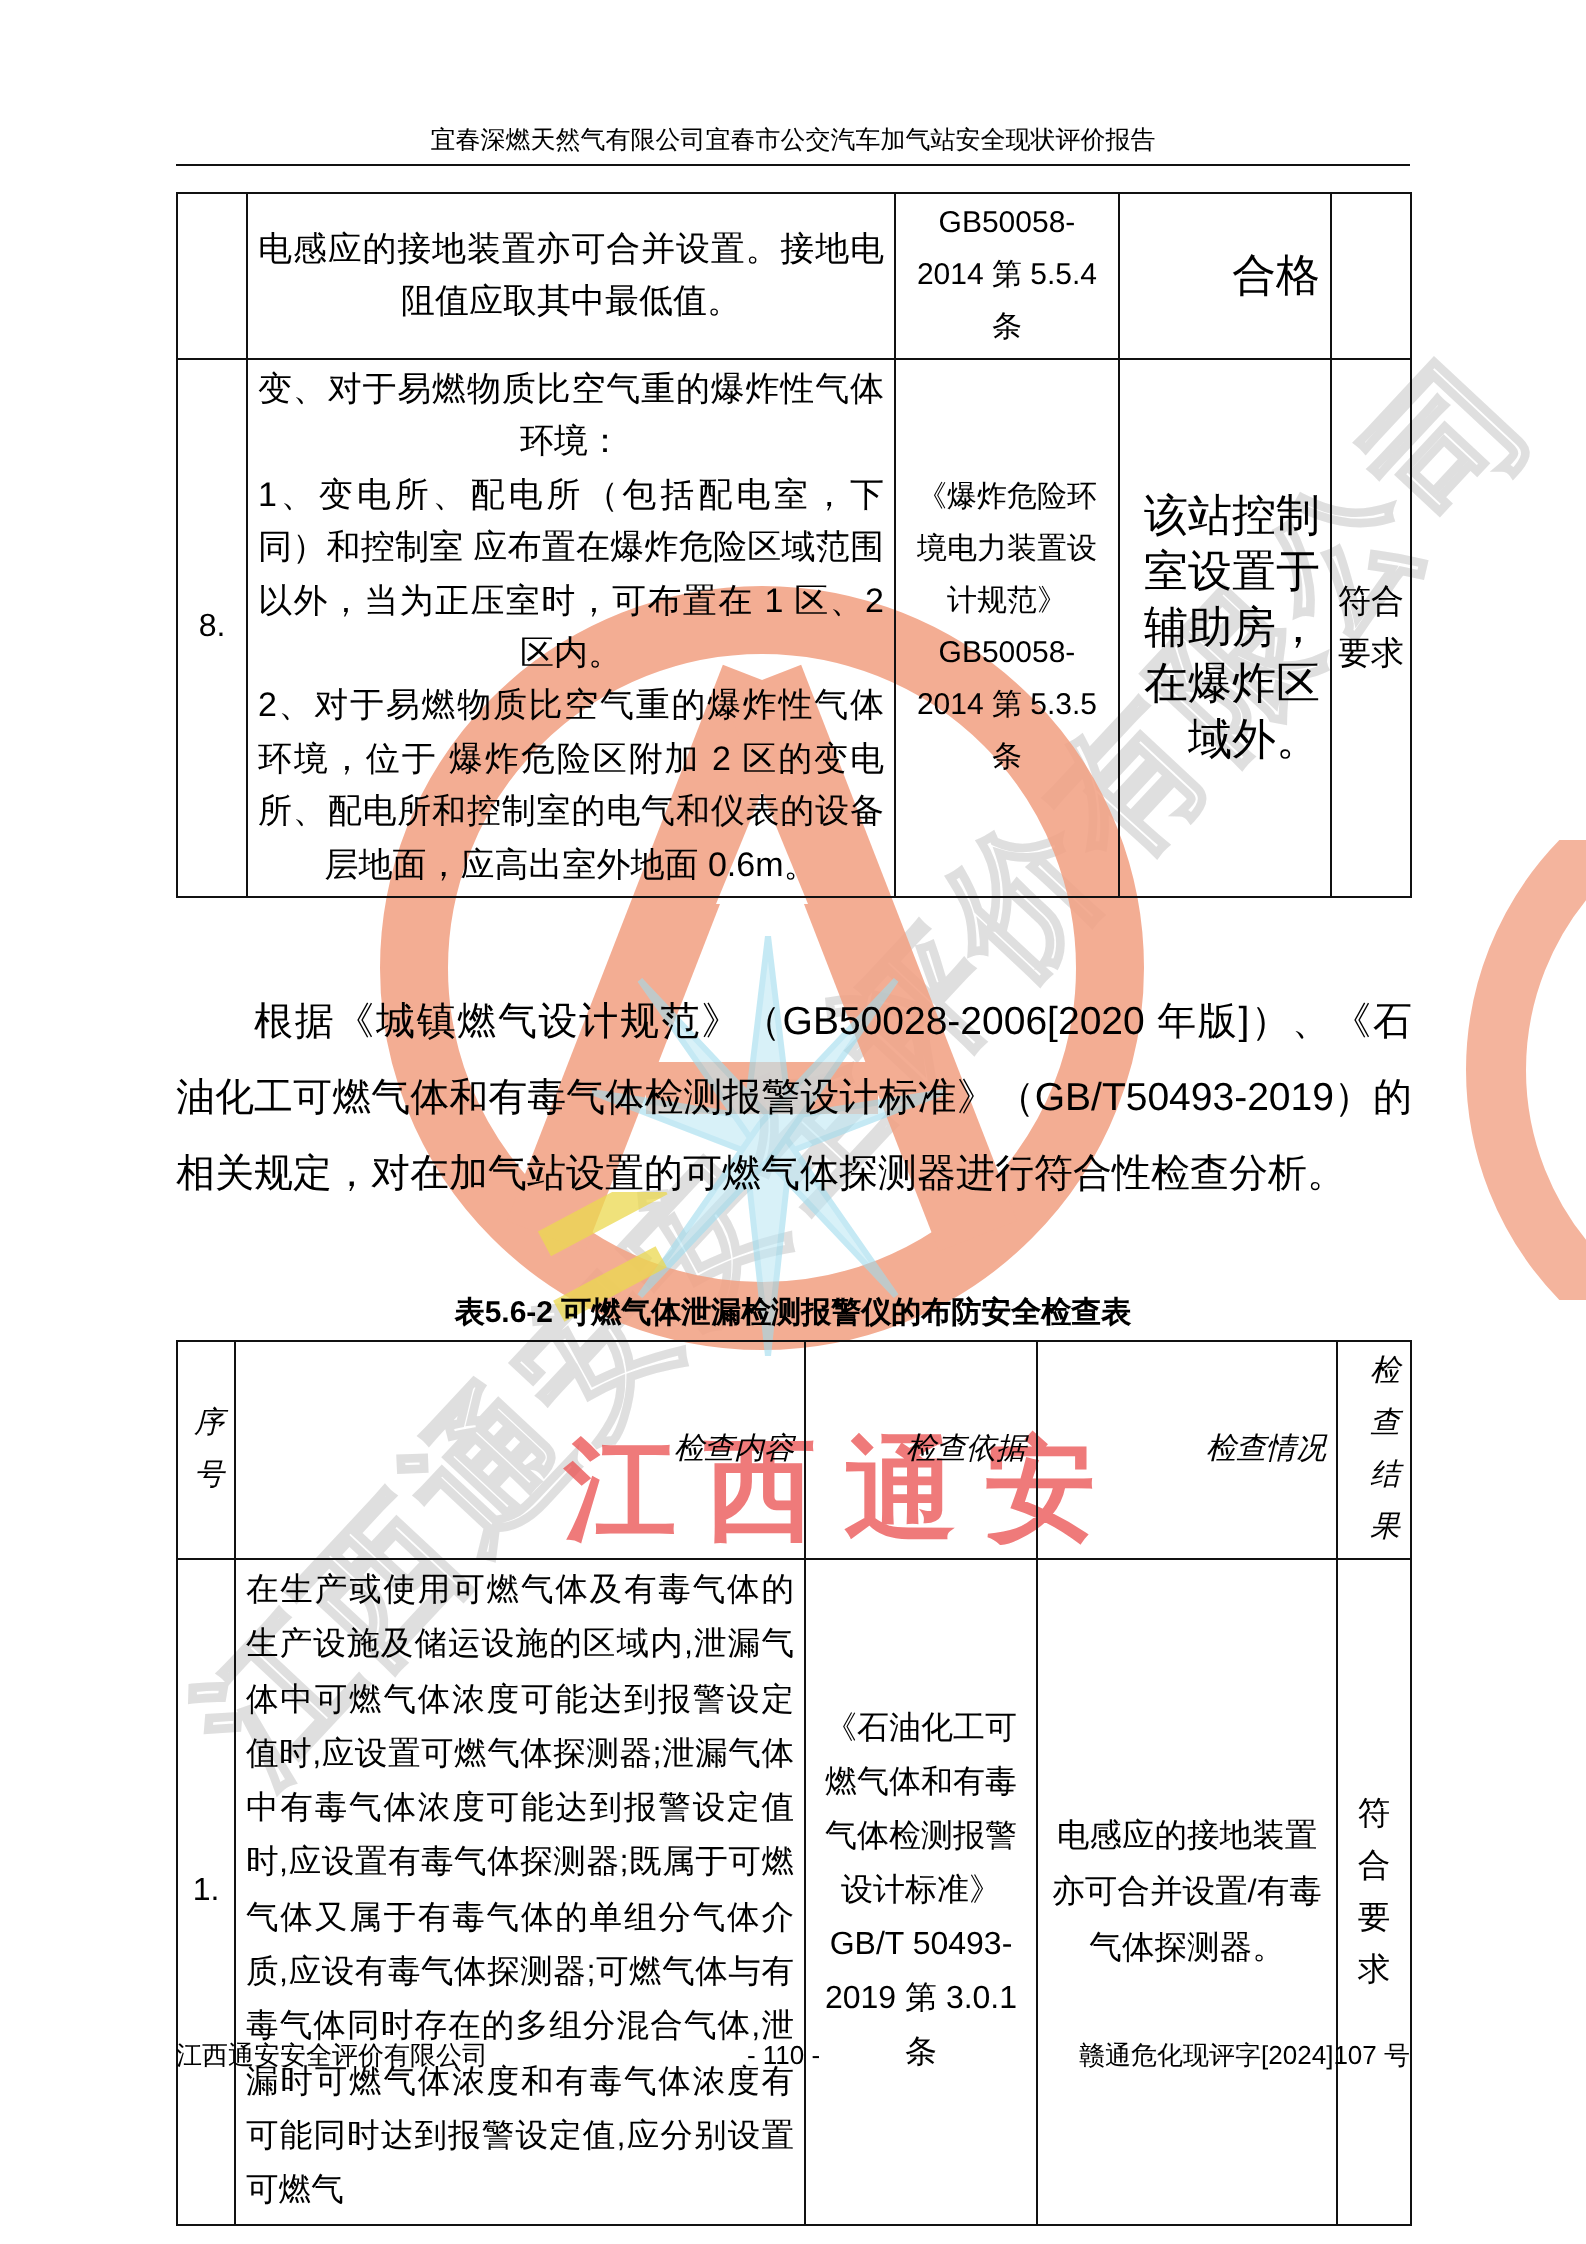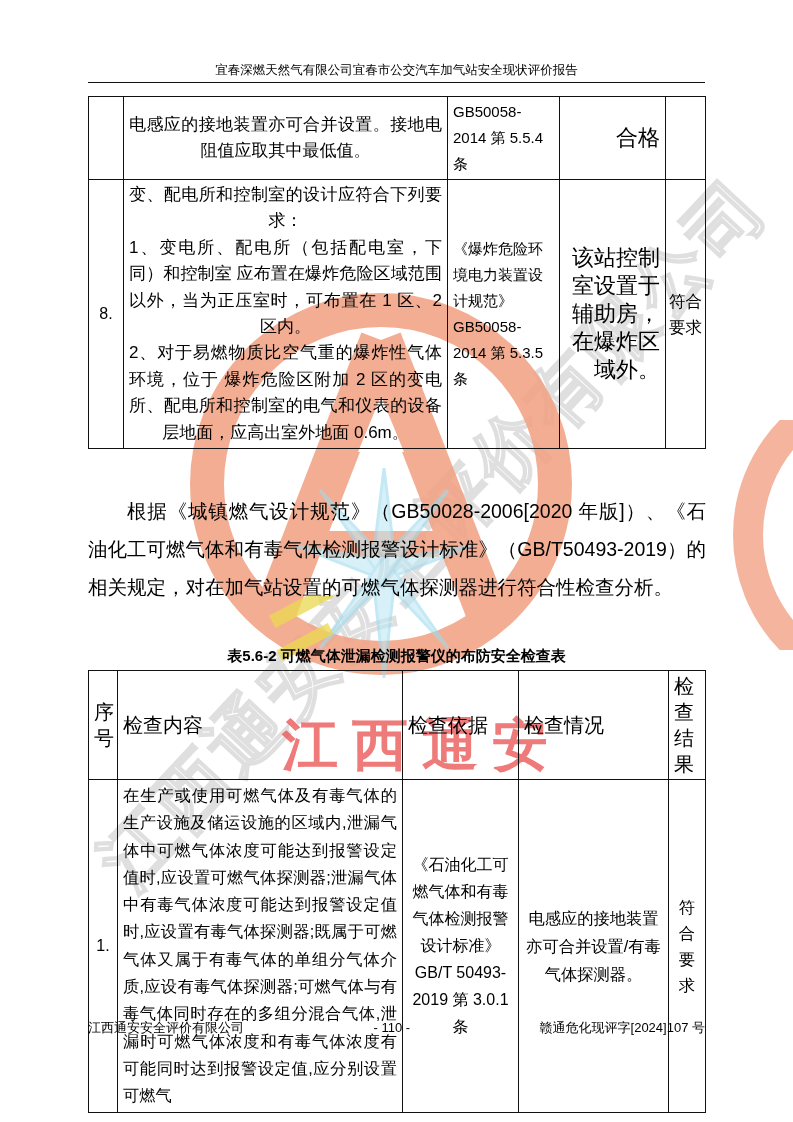--- a/index.html
+++ b/index.html
@@ -28,25 +28,25 @@
   .header{
     position:absolute;left:88px;top:60px;width:617px;text-align:center;
     font-size:12.5px;line-height:20px;padding-bottom:2px;border-bottom:1.6px solid #111;
   }
   table.chk{border-collapse:collapse;table-layout:fixed;position:absolute;left:88px;background:transparent;}
   table.chk td,table.chk th{border:1.6px solid #111;padding:2px 5px;vertical-align:middle;overflow:hidden;font-weight:normal;}
   #table1{top:96px;width:617px;}
   #table2{top:670px;width:617px;}
   .t1 .cell-content{vertical-align:middle;}
   .t1 p{margin:0;font-size:17px;line-height:26.4px;text-align:justify;text-align-last:center;}
-  .t1 .basis{font-size:15px;line-height:26px;text-align:left;}
+  .t1 .basis{font-size:15px;line-height:26px;text-align:center;}
   .t1 .situation{font-size:22px;line-height:28px;text-align:right;}
   .t1 .result{font-size:16.5px;line-height:26px;text-align:center;padding:2px 3px;}
   .t1 .no{font-size:16px;text-align:center;padding:2px 2px;}
-  .t2 th{font-size:20px;line-height:26px;text-align:left;}
+  .t2 th{font-size:15px;line-height:26px;text-align:right;font-style:italic;}
   .t2 .no{font-size:16px;text-align:center;padding:2px 2px;}
   .t2 .cell-content{vertical-align:top;margin-top:40px;}
   .t2 .cell-content p{margin:0;font-size:16.3px;line-height:27.3px;text-align:justify;}
   .t2 .basis{font-size:16px;line-height:27px;text-align:center;}
   .t2 .situation{font-size:16.3px;line-height:28px;text-align:center;padding:2px 3px;}
   .t2 .result{font-size:16.3px;line-height:26px;text-align:center;padding:2px 3px;}
   .para{
     position:absolute;left:88px;width:618px;font-size:19.5px;line-height:38px;
     text-align:justify;text-indent:2em;
   }
@@ -122,21 +122,21 @@
         <td class="cell-content">
           <p>电感应的接地装置亦可合并设置。接地电阻值应取其中最低值。</p>
         </td>
         <td class="basis">GB50058-2014 第 5.5.4 条</td>
         <td class="situation">合格</td>
         <td class="result"></td>
       </tr>
       <tr style="height:212px;">
         <td class="no">8.</td>
         <td class="cell-content">
-          <p>变、配电所和控制室的设计应符合下列要求：</p>
+          <p>变、对于易燃物质比空气重的爆炸性气体环境：</p>
           <p>1、变电所、配电所（包括配电室，下同）和控制室 应布置在爆炸危险区域范围以外，当为正压室时，可布置在 1 区、2 区内。</p>
           <p>2、对于易燃物质比空气重的爆炸性气体环境，位于 爆炸危险区附加 2 区的变电所、配电所和控制室的电气和仪表的设备层地面，应高出室外地面 0.6m。</p>
         </td>
         <td class="basis">《爆炸危险环境电力装置设计规范》GB50058-2014 第 5.3.5 条</td>
         <td class="situation">该站控制室设置于辅助房，在爆炸区域外。</td>
         <td class="result">符合要求</td>
       </tr>
     </tbody>
       </table>
 

